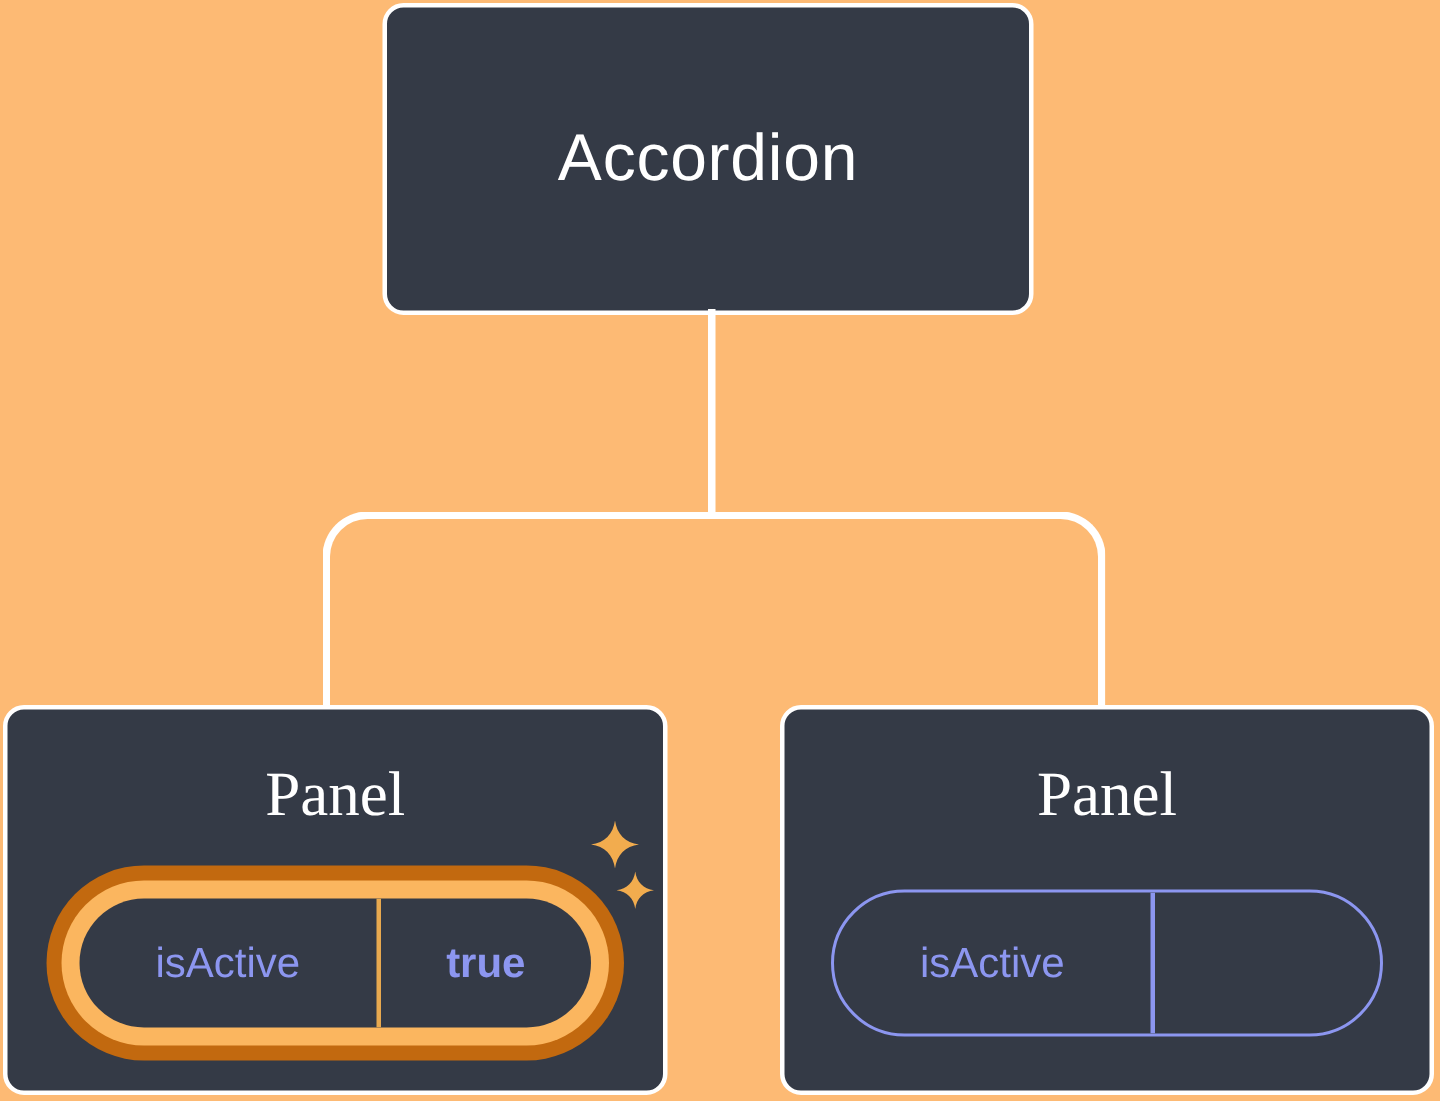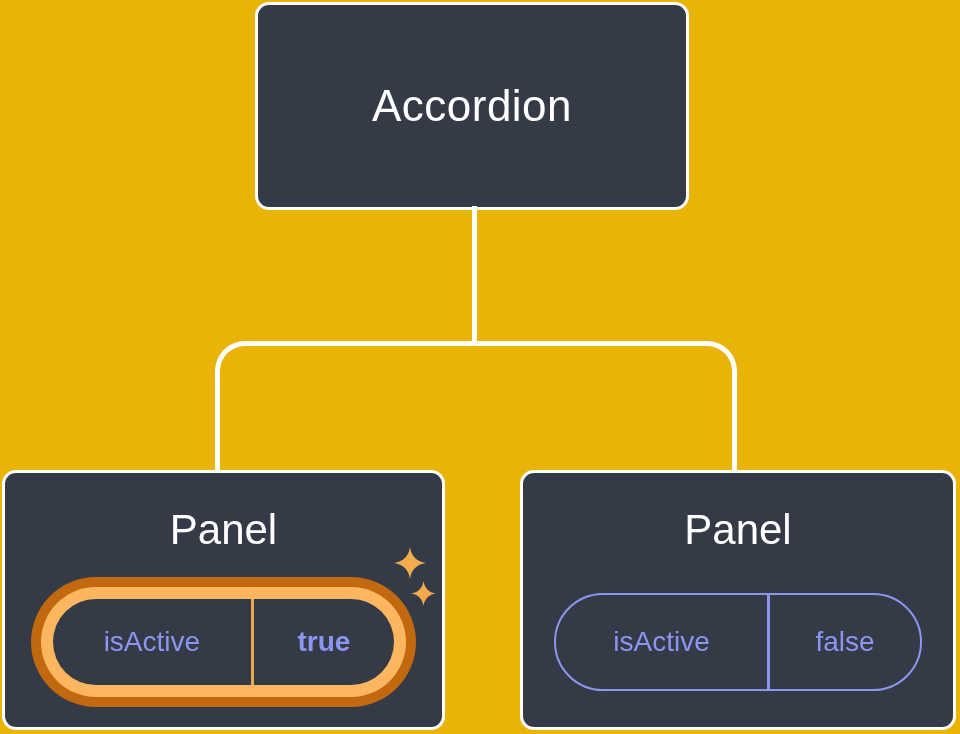--- a/index.html
+++ b/index.html
@@ -1,20 +1,20 @@
 <!DOCTYPE html>
 <html><head>
 <meta charset="utf-8">
 <style>
   html, body { margin: 0; padding: 0; }
   .canvas {
     position: relative;
     width: 960px;
     height: 734px;
-    background: #eab308;
+    background: #fdba74;
     overflow: hidden;
     font-family: "Liberation Sans", sans-serif;
   }
 
   
   .node {
     position: absolute;
     background: #343A46;
     border: 3px solid #FFFFFF;
     border-radius: 14px;
@@ -53,20 +53,21 @@
   .panel { top: 470px; height: 260px; }
   .panel-left  { left: 2px;   width: 443px; }
   .panel-right { left: 520px; width: 436px; }
   .panel-title {
     margin-top: 36px;
     text-align: center;
     color: #FFFFFF;
     font-size: 42px;
     font-weight: 500;
     line-height: 1;
+    font-family: Liberation Serif, serif;
   }
 
   
   .pill-ring-outer {
     margin: 26px auto 0;
     width: 385px; height: 130px;
     background: #C2690F;
     border-radius: 999px;
     box-sizing: border-box;
     padding: 10px;
@@ -154,17 +155,16 @@
       </svg>
     </div>
   </div>
 
   <div class="node panel panel-right">
     <div class="panel-title">Panel</div>
 
     <div class="pill-outline">
       <div class="pill-cell name">isActive</div>
       <div class="pill-divider purple"></div>
-      <div class="pill-cell value">false</div>
     </div>
   </div>
 
 </div>
 
 </body></html>

